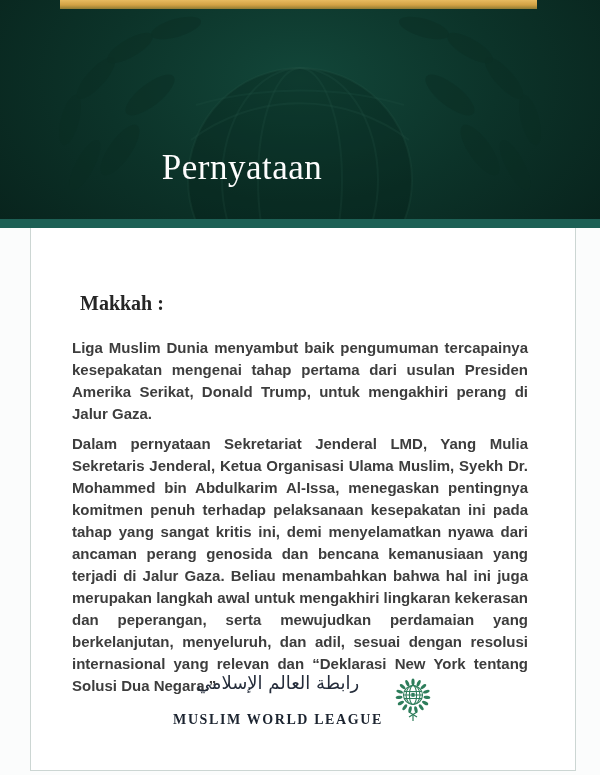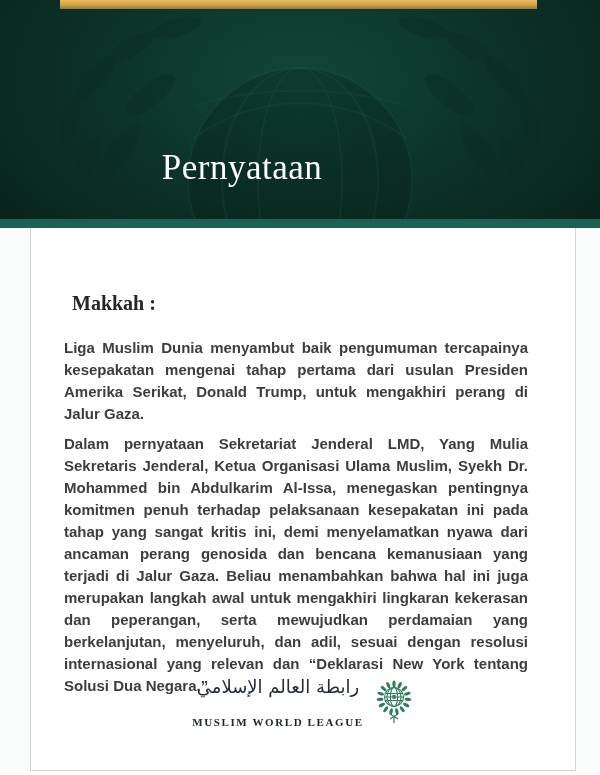--- a/index.html
+++ b/index.html
@@ -36,20 +36,21 @@
     position:absolute;top:219px;left:0;width:600px;height:9px;
     background:#1d6055;
   }
 
   
   .card{
     position:absolute;top:228px;left:30px;width:546px;height:543px;
     background:#ffffff;
     border:1px solid #ccd6d3;border-top:none;
     box-sizing:border-box;
+    padding-left:8px;
   }
   .dateline{
     margin:64px 40px 0 41px;
     font-family:"Liberation Serif","DejaVu Serif",serif;
     font-weight:bold;font-size:20px;color:#262626;
   }
   .para{
     margin:22px 47px 0 33px;
     text-align:justify;
     font-size:15px;line-height:22px;font-weight:600;
@@ -64,21 +65,21 @@
   }
   .logo-text{display:flex;flex-direction:column;align-items:center;}
   .arabic{
     font-family:"DejaVu Sans",sans-serif;
     font-size:18px;color:#242c3a;line-height:1.2;
     direction:rtl;
   }
   .latin{
     margin-top:18px;
     font-family:"Liberation Serif","DejaVu Serif",serif;
-    font-weight:bold;font-size:11px;letter-spacing:1.6px;
+    font-weight:bold;font-size:14px;letter-spacing:1.6px;
     color:#1c2430;white-space:nowrap;
   }
   .emblem{width:40px;height:50px;}
 </style>
 </head>
 <body>
 
 <div class="page">
 
   <header class="banner">

